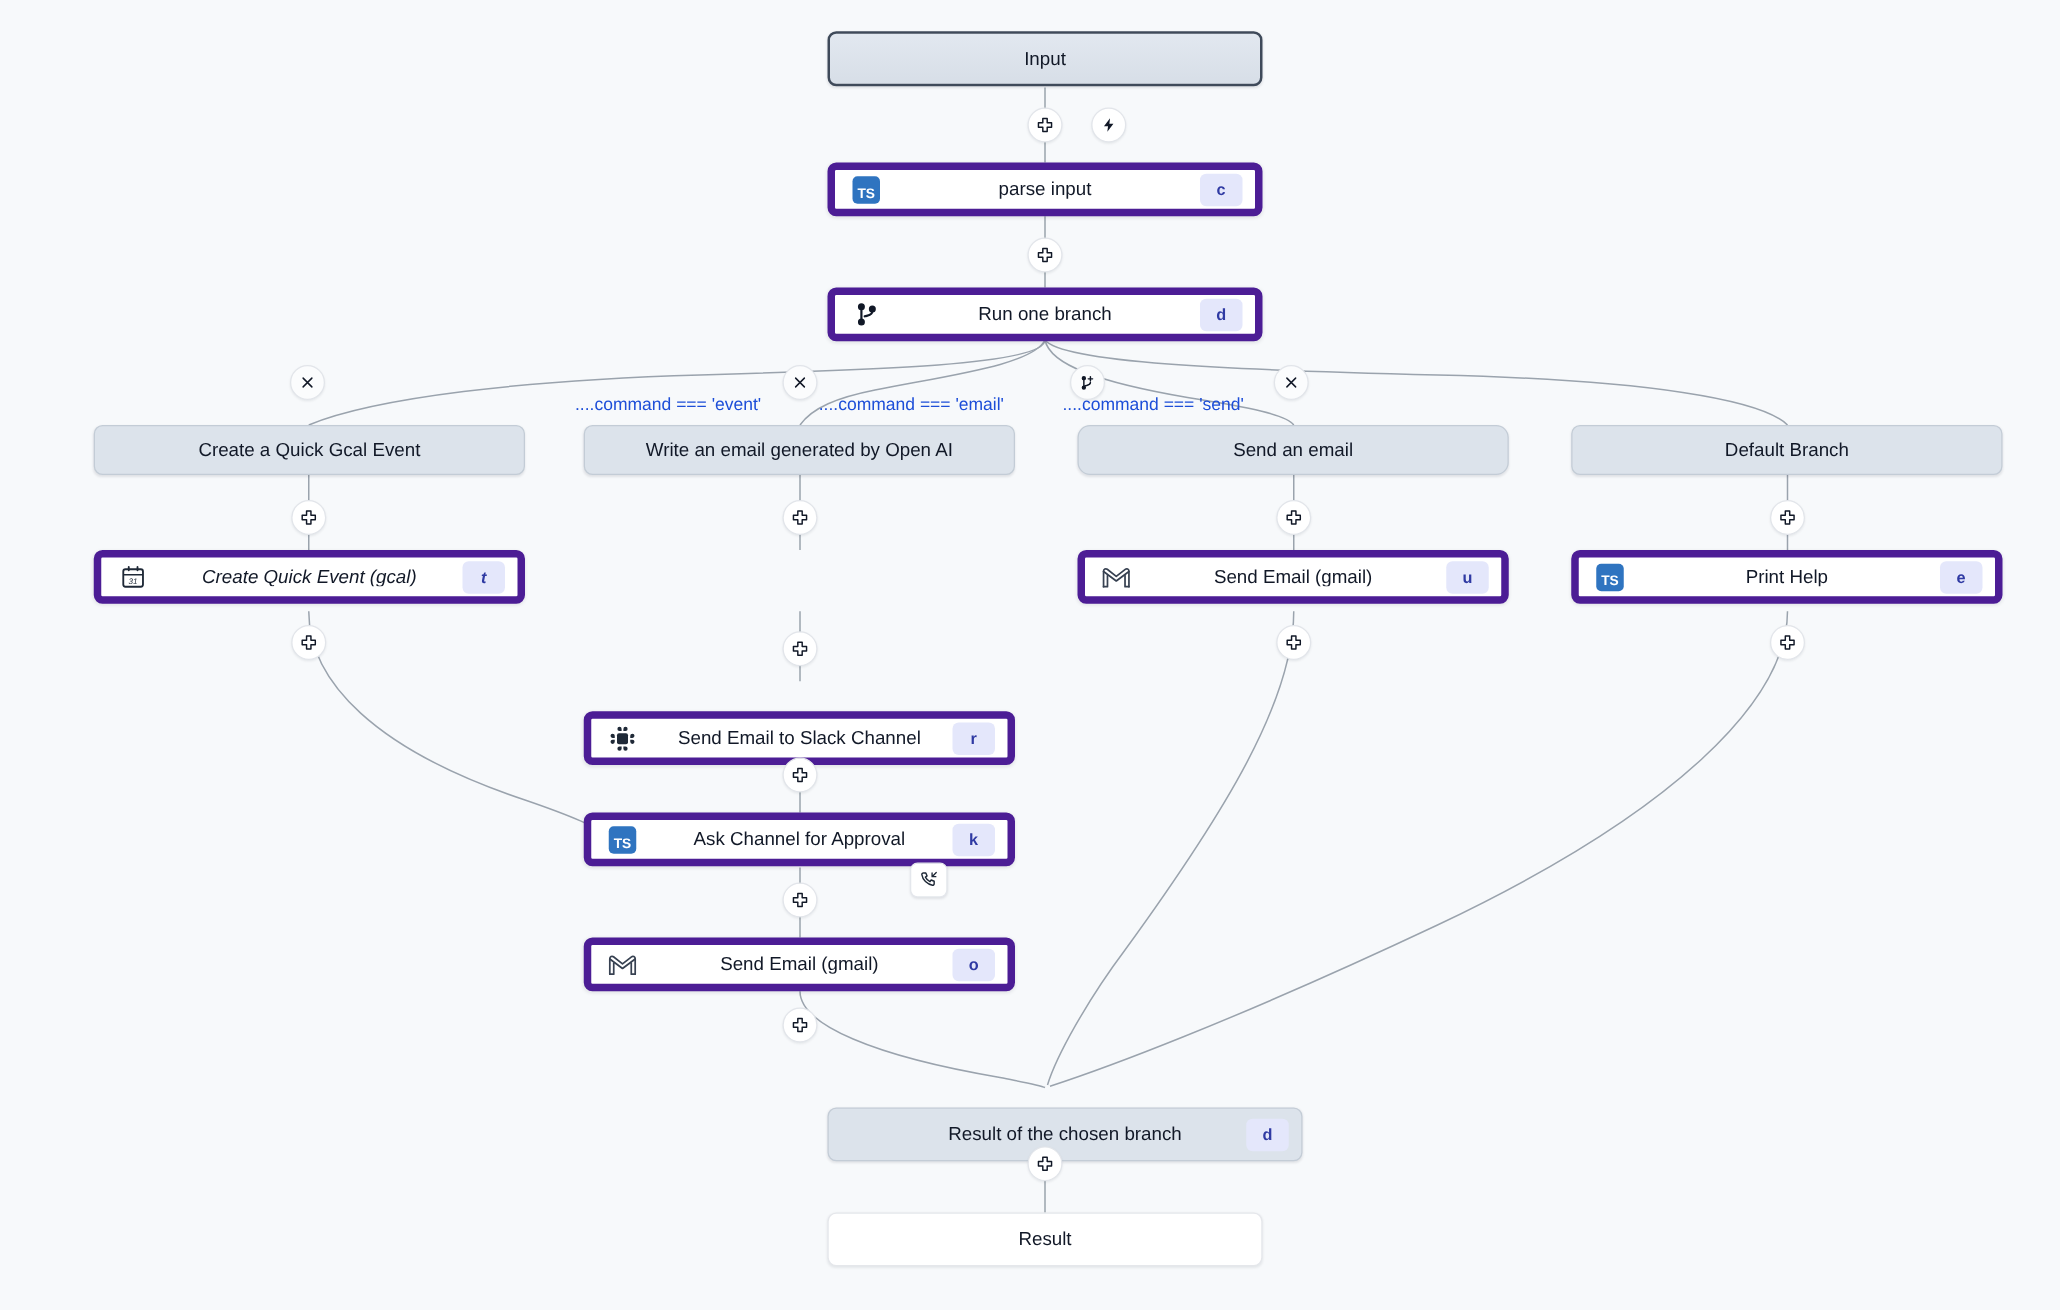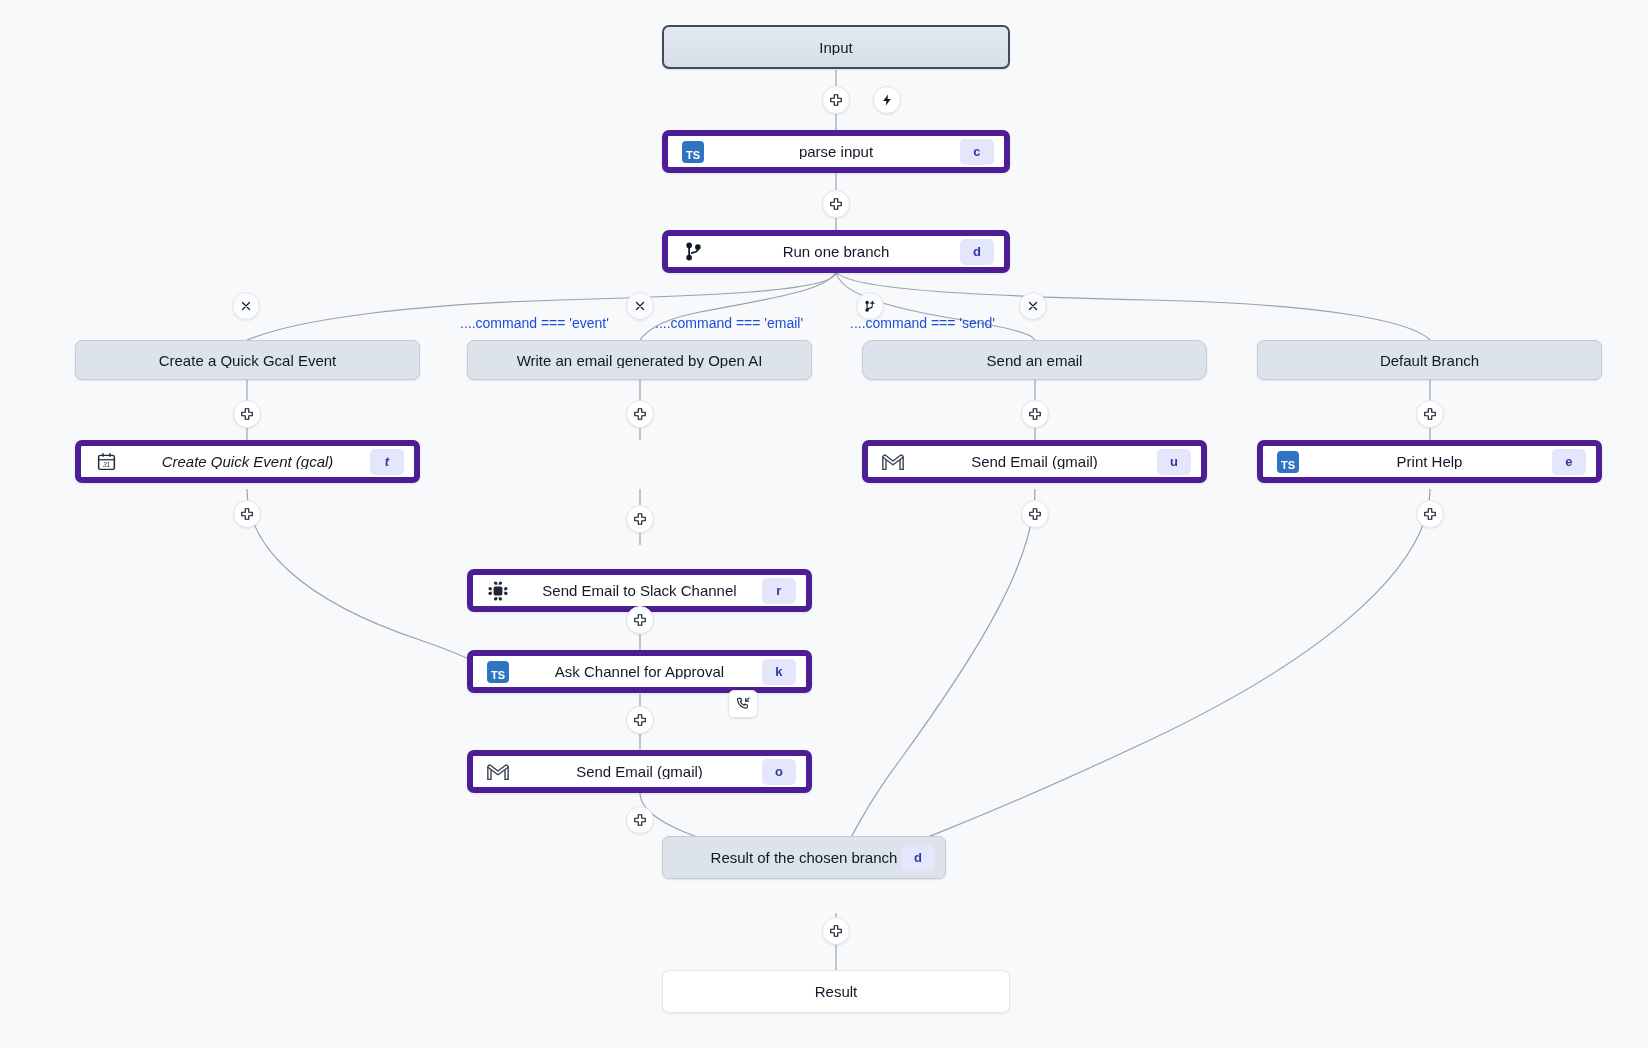--- a/index.html
+++ b/index.html
@@ -416,21 +416,21 @@
     <span class="label">Send Email (gmail)</span>
     <span class="key-badge">o</span>
   </div>
 
   <div class="circ-btn" style="left:626px; top:806px;">
     <svg width="14" height="14" viewBox="0 0 24 24">
       <path d="M9 3 h6 v6 h6 v6 h-6 v6 h-6 v-6 h-6 v-6 h6 z" fill="#fff" stroke="#111827" stroke-width="2" stroke-linejoin="round"></path>
     </svg>
   </div>
 
-  <div class="node boundary" style="left:662px; top:836px; width:284px; height:43px;">
+  <div class="node boundary" style="left:662px; top:886px; width:380px; height:43px;">
     <span class="label">Result of the chosen branch</span>
     <span class="key-badge">d</span>
   </div>
 
   <div class="circ-btn" style="left:822px; top:917px;">
     <svg width="14" height="14" viewBox="0 0 24 24">
       <path d="M9 3 h6 v6 h6 v6 h-6 v6 h-6 v-6 h-6 v-6 h6 z" fill="#fff" stroke="#111827" stroke-width="2" stroke-linejoin="round"></path>
     </svg>
   </div>
 

